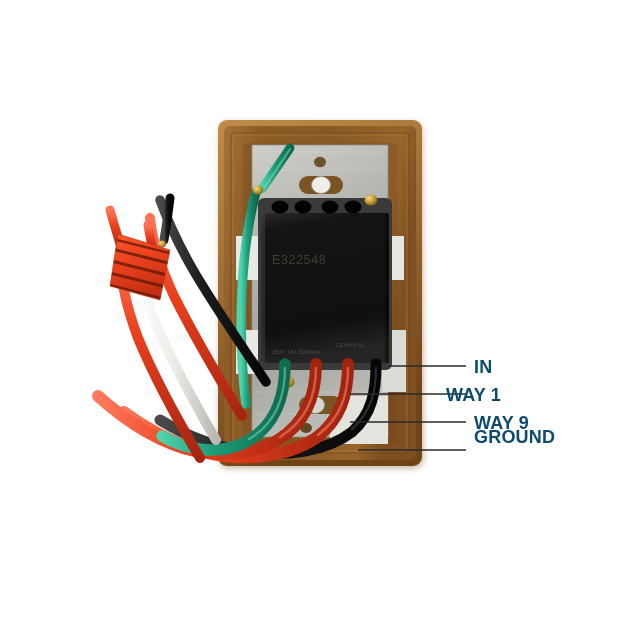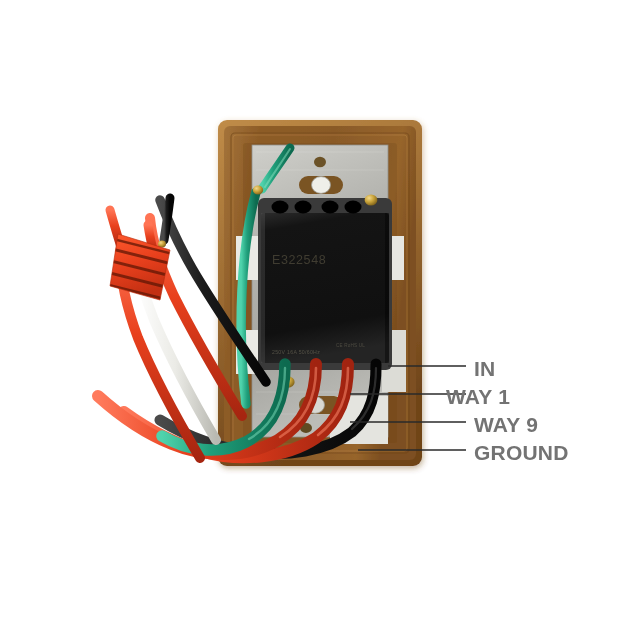--- a/index.html
+++ b/index.html
@@ -11,23 +11,23 @@
     overflow:hidden;
     position:relative;
   }
   #stage{position:absolute;left:0;top:0;width:640px;height:616px;}
   #scene{position:absolute;left:0;top:0;width:640px;height:640px;}
 
   
   .callout-label{
     position:absolute;
     font-family:"Liberation Sans", sans-serif;
-    font-size:21px;
+    font-size:18px;
     font-weight:600;
-    color:#737373;
+    color:#0c4a6e;
     letter-spacing:0.2px;
     white-space:nowrap;
     line-height:1;
   }
 </style>
 </head>
 <body>
 
 <div id="stage">
 
@@ -231,16 +231,16 @@
         <line x1="350" y1="394" x2="466" y2="394"></line>
         <line x1="350" y1="422" x2="466" y2="422"></line>
         <line x1="358" y1="450" x2="466" y2="450"></line>
       </g>
   </svg>
 
   <div id="callout-labels">
       <div class="callout-label" style="left: 474px; top: 358px;">IN</div>
       <div class="callout-label" style="left: 446px; top: 386px;">WAY 1</div>
       <div class="callout-label" style="left: 474px; top: 414px;">WAY 9</div>
-      <div class="callout-label" style="left: 474px; top: 442px;">GROUND</div>
+      <div class="callout-label" style="left: 474px; top: 428px;">GROUND</div>
     </div>
 
 </div>
 
 </body></html>

